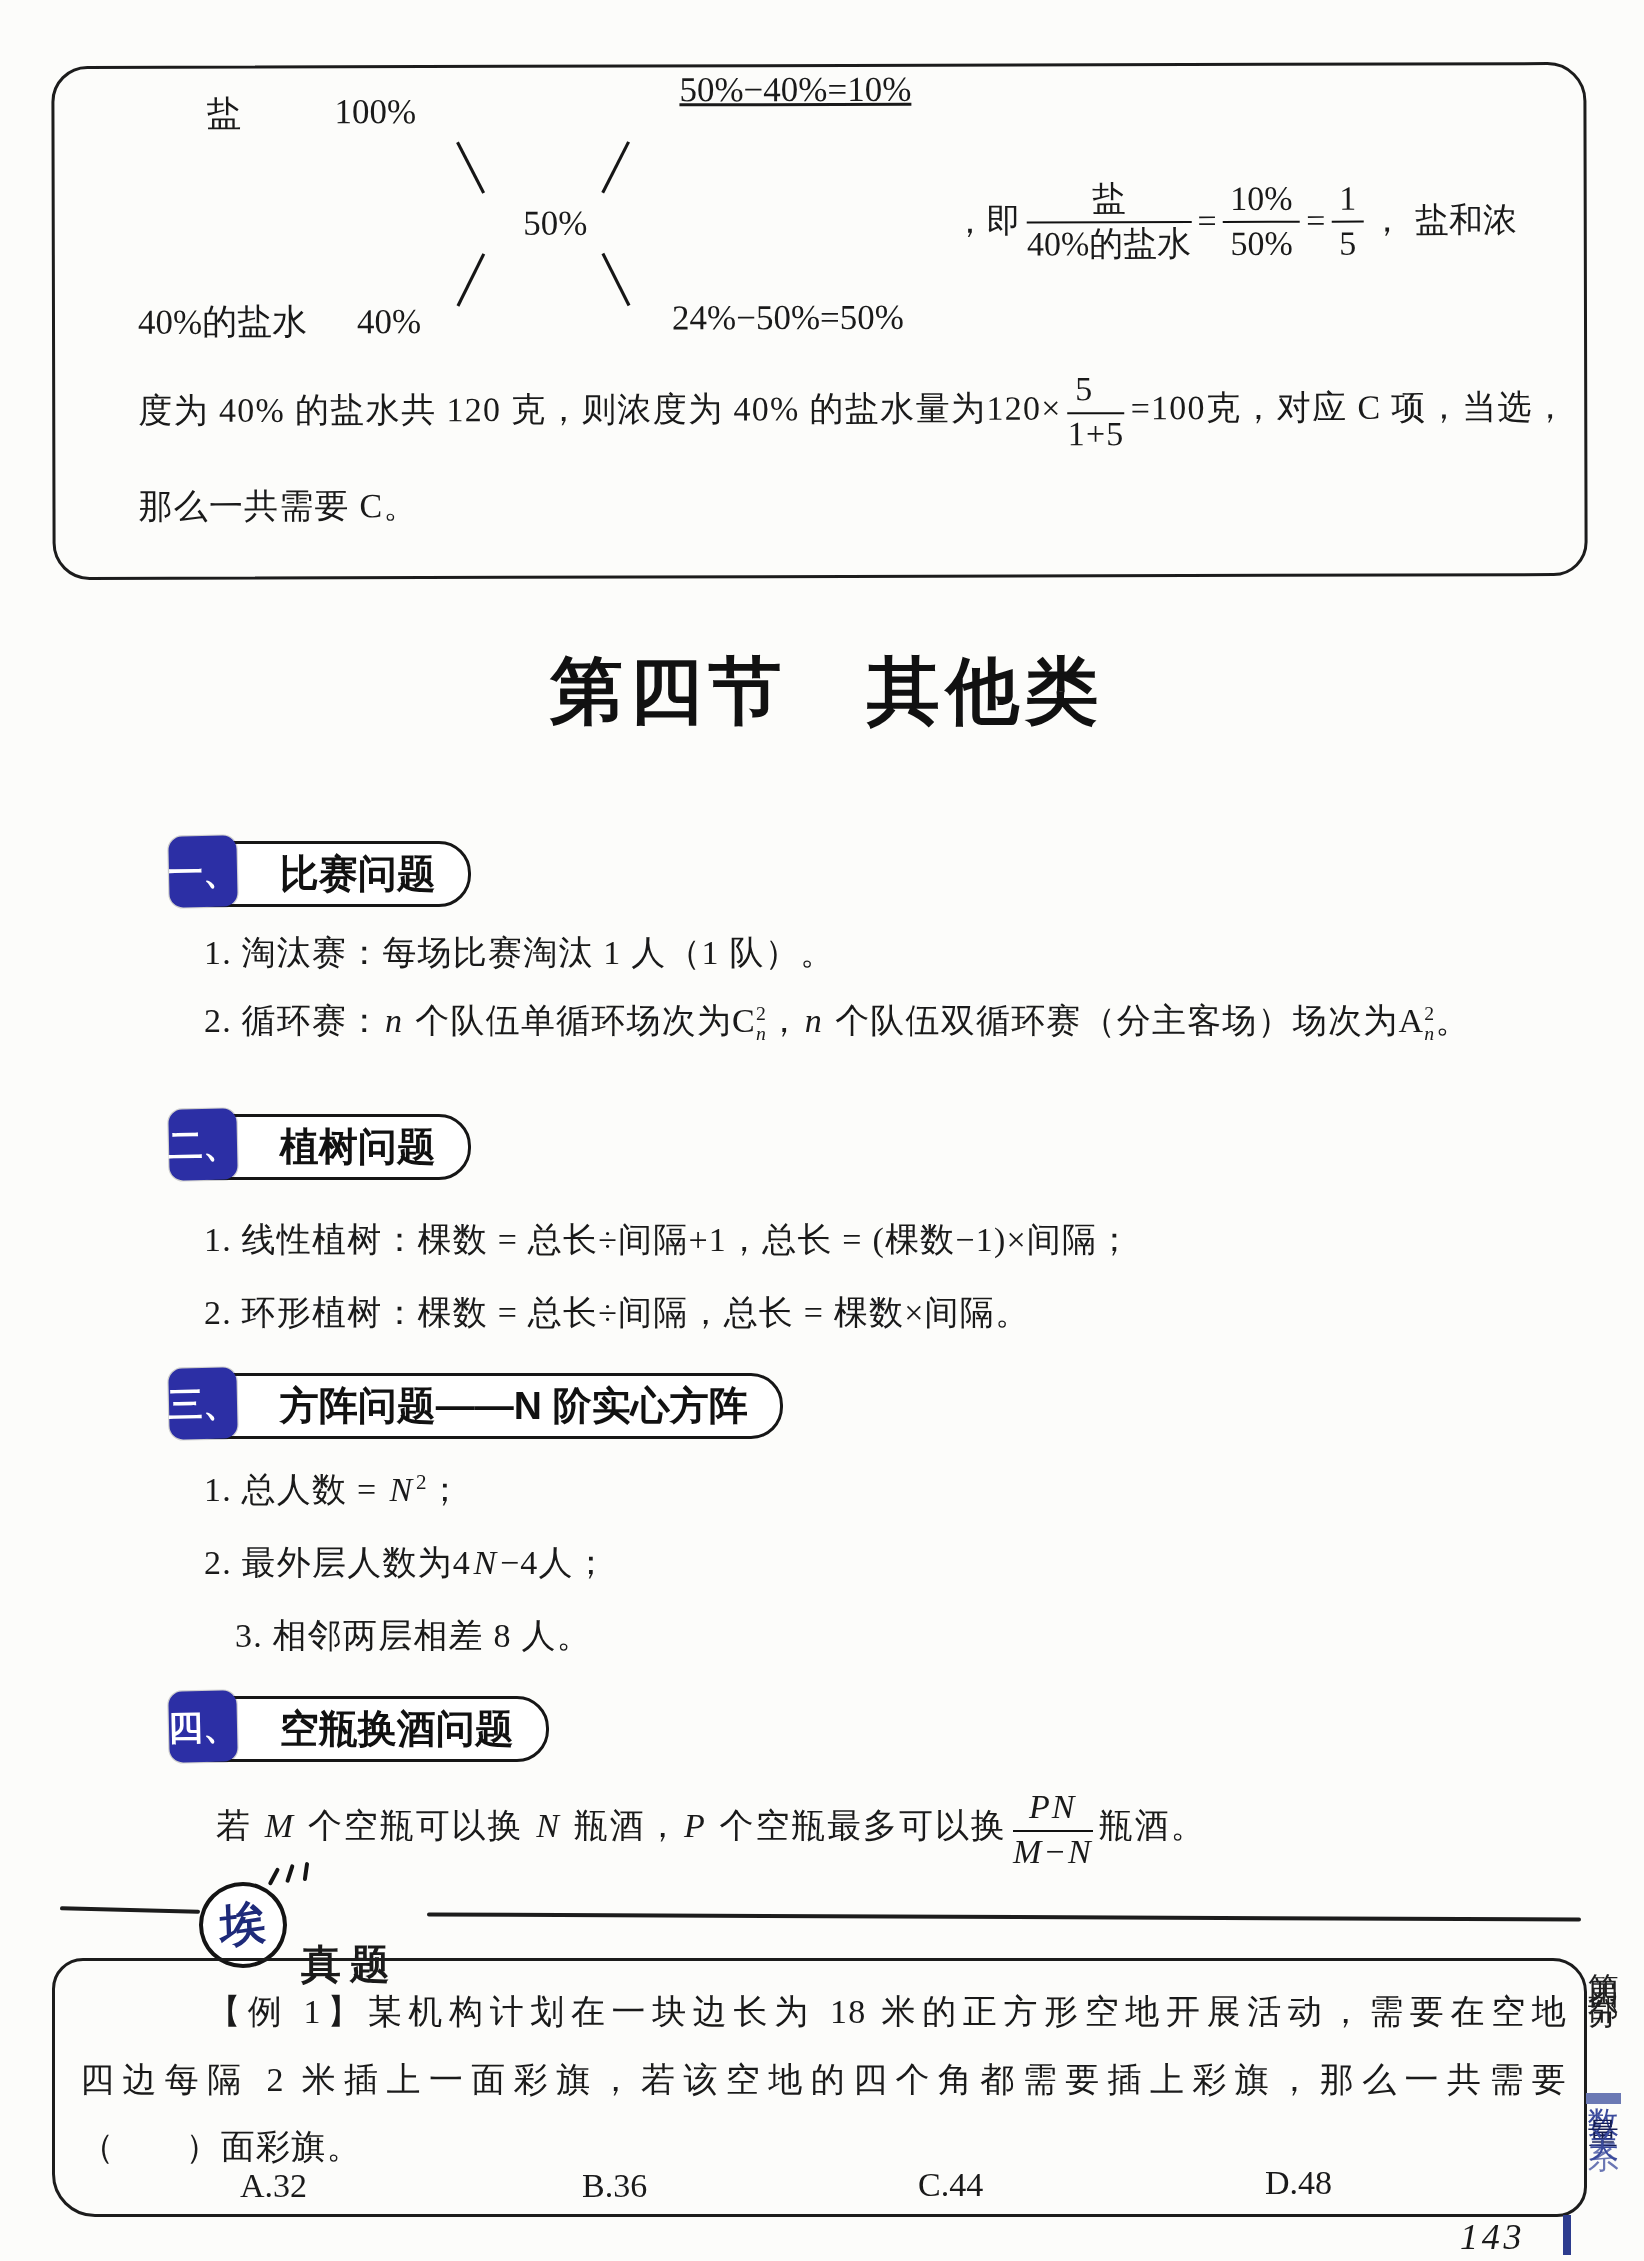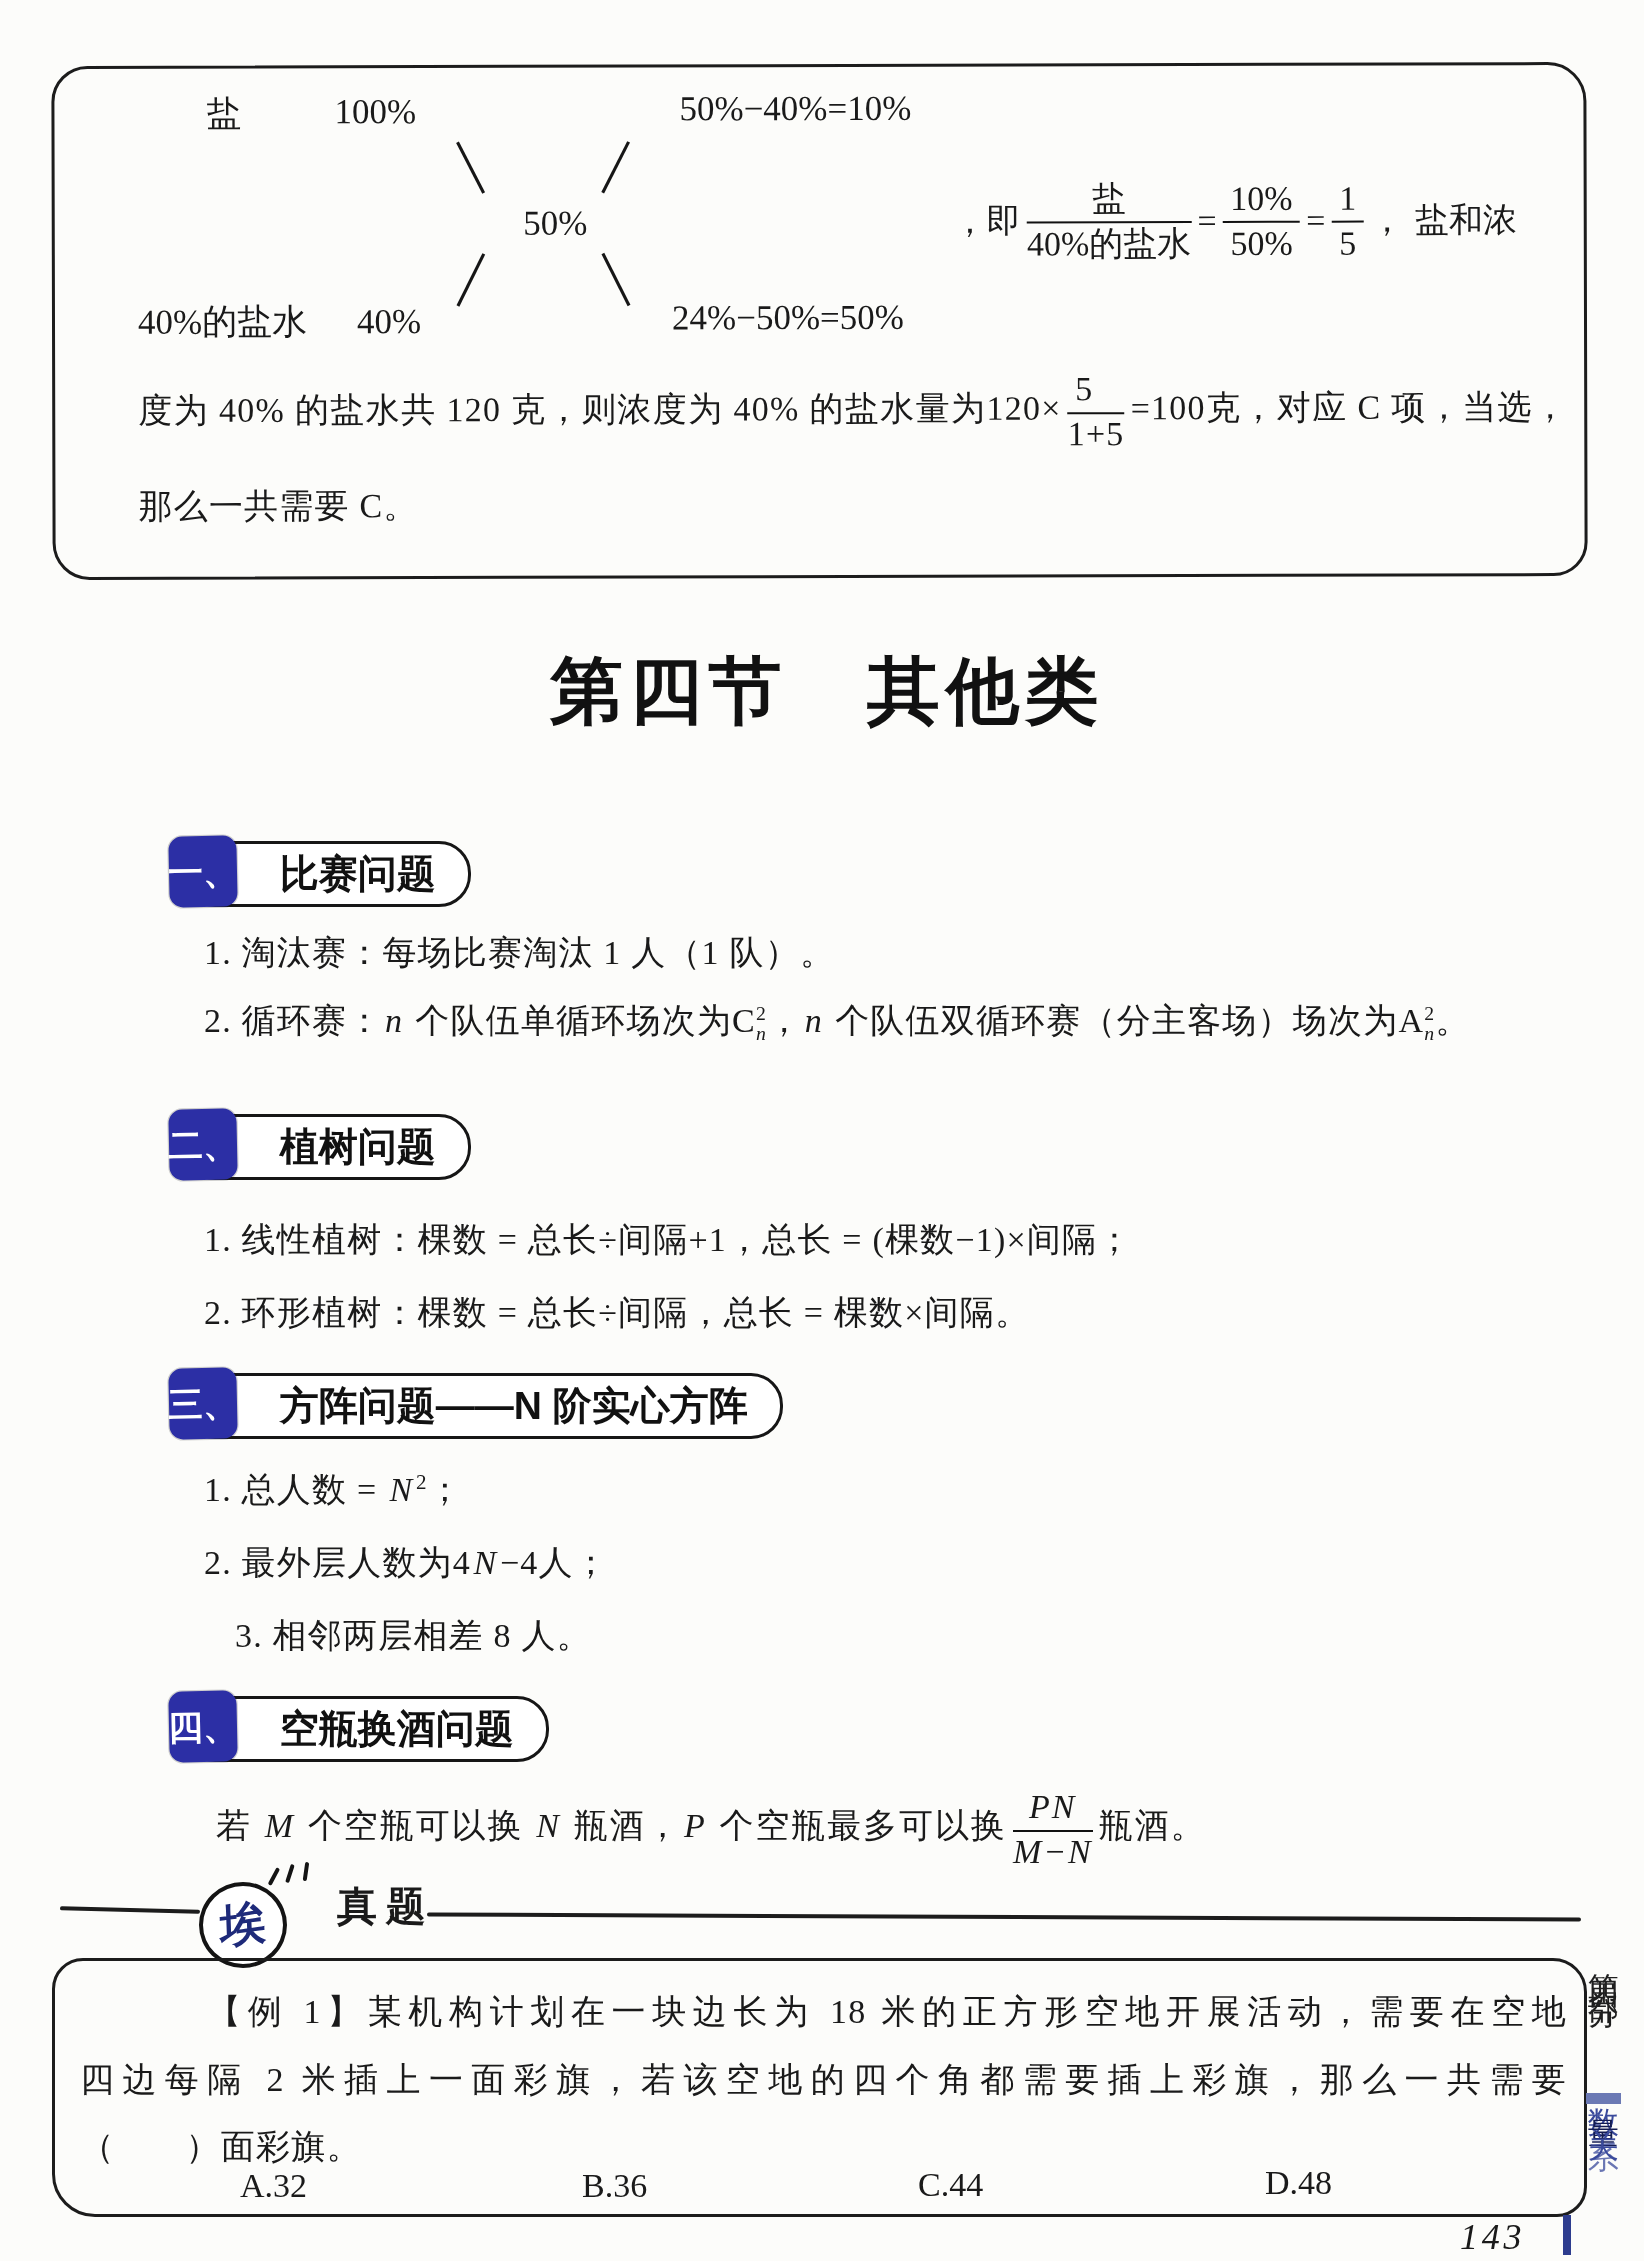--- a/index.html
+++ b/index.html
@@ -79,21 +79,21 @@
 </style>
 </head>
 <body>
 
 <div class="page">
 
   <div class="round-box" style="left:52px;top:64px;width:1529px;height:508px;transform:rotate(-0.15deg);">
 
     <span class="dg-text" style="left:152px;top:23.6px;">盐</span>
     <span class="dg-text" style="left:280px;top:22.4px;">100%</span>
-    <span class="dg-text" style="left:625px;top:20px;">50%−40%=10%</span>
+    <span class="dg-text" style="left:625px;top:1px;text-decoration:underline;">50%−40%=10%</span>
 
     <svg class="abs" style="left:398px;top:68px;" width="186" height="177" viewBox="0 0 300 285">
       <line x1="8" y1="10" x2="50" y2="92" stroke="#161616" stroke-width="5"></line>
       <line x1="284" y1="10" x2="242" y2="92" stroke="#161616" stroke-width="5"></line>
       <line x1="50" y1="190" x2="8" y2="274" stroke="#161616" stroke-width="5"></line>
       <line x1="242" y1="190" x2="284" y2="274" stroke="#161616" stroke-width="5"></line>
     </svg>
 
     <span class="dg-text" style="left:457px;top:134px;width:87px;text-align:center;">50%</span>
 
@@ -170,21 +170,21 @@
         <span class="den">M−N</span>
       </span>瓶酒。</div>
 
   <div class="zt-line" style="left:60px;top:1908px;width:140px;transform:rotate(1.4deg);"></div>
   <div class="zt-circle" style="left:199px;top:1882px;">
     <span class="zt-char">埃</span>
   </div>
   <div class="zt-tick" style="left:272px;top:1867px;transform:rotate(28deg);"></div>
   <div class="zt-tick" style="left:288px;top:1864px;transform:rotate(18deg);"></div>
   <div class="zt-tick" style="left:304px;top:1862px;transform:rotate(8deg);"></div>
-  <div class="zt-label" style="left:301px;top:1882px;margin-left:36px;">真题</div>
+  <div class="zt-label" style="left:301px;top:1940px;">真题</div>
   <div class="zt-line" style="left:427px;top:1915px;width:1154px;transform:rotate(0.25deg);"></div>
 
   <div class="round-box" style="left:52px;top:1958px;width:1529px;height:253px;border-radius:31px 34px 30px 43px;">
     <div class="abs just" style="left:152px;top:30px;width:1360px;letter-spacing:1.2px;">【例 1】某机构计划在一块边长为 18 米的正方形空地开展活动，需要在空地</div>
     <div class="abs just" style="left:25px;top:98px;width:1487px;letter-spacing:1.2px;">四边每隔 2 米插上一面彩旗，若该空地的四个角都需要插上彩旗，那么一共需要</div>
     <div class="abs" style="left:25px;top:165px;white-space:nowrap;letter-spacing:1.2px;">（　　）面彩旗。</div>
     <span class="opt" style="left:185px;top:204px;">A.32</span>
     <span class="opt" style="left:527px;top:204px;">B.36</span>
     <span class="opt" style="left:863px;top:203px;">C.44</span>
     <span class="opt" style="left:1210px;top:201px;">D.48</span>

